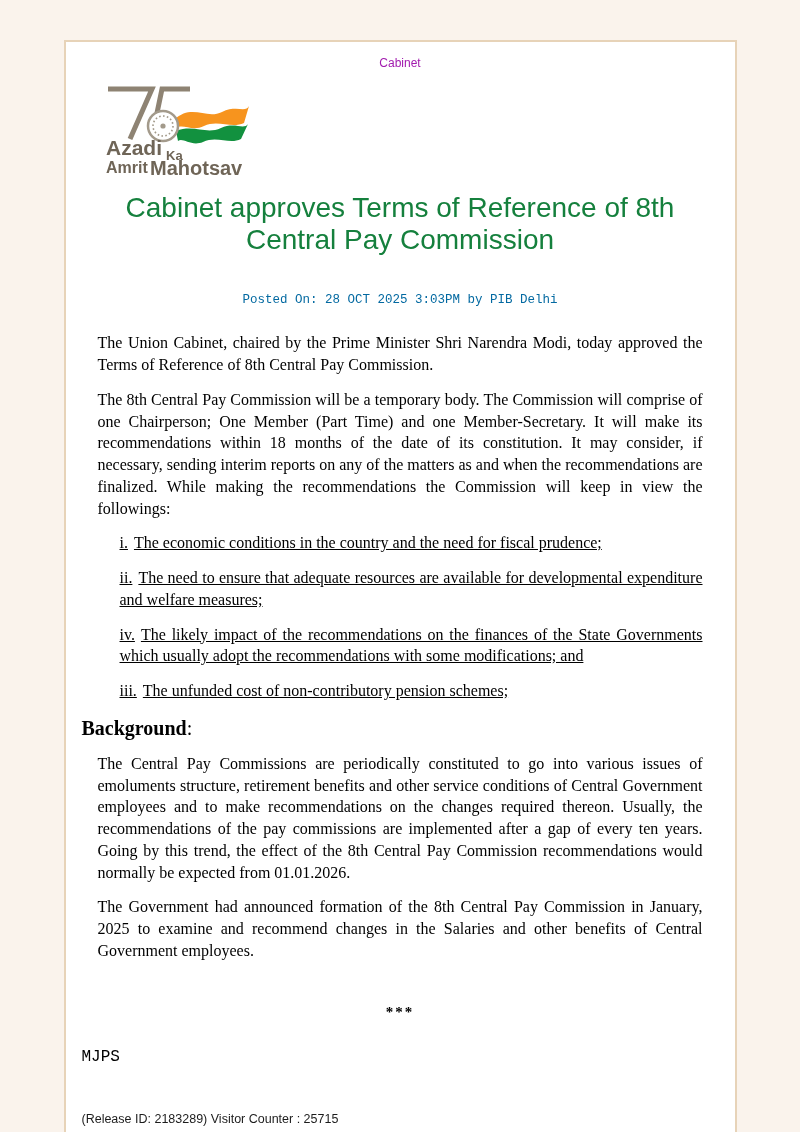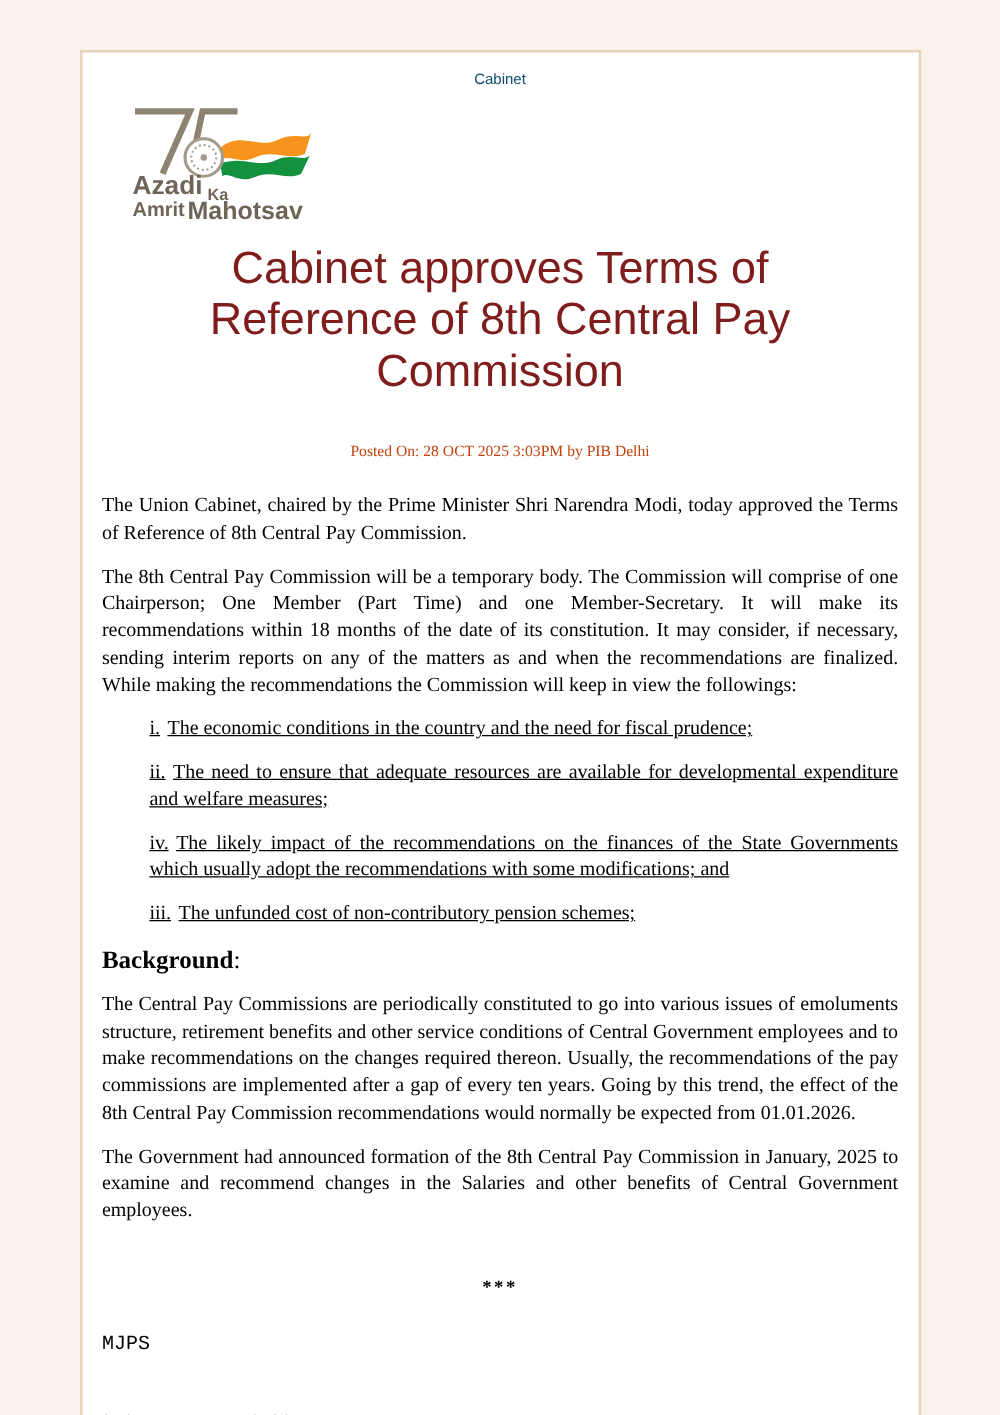--- a/index.html
+++ b/index.html
@@ -21,49 +21,49 @@
     margin: 0 auto;
     background: #ffffff;
     border: 2px solid #e7d3b8;
     box-sizing: border-box;
     padding: 12px 16px 55px;
   }
   .category {
     text-align: center;
     font-family: "Liberation Sans", sans-serif;
     font-size: 12px;
-    color: #0c4a6e;
+    color: #a21caf;
     margin: 2px 0 0;
   }
   .logo-wrap {
     margin: 6px 0 12px 18px;
     width: 150px;
   }
   .title {
     font-family: "Liberation Sans", sans-serif;
     font-weight: 400;
-    font-size: 36px;
+    font-size: 28px;
     line-height: 1.15;
-    color: #7f1d1d;
+    color: #15803d;
     text-align: center;
     max-width: 600px;
     margin: 12px auto 0;
   }
   .posted {
     text-align: center;
-    font-family: Liberation Serif, serif;
+    font-family: Liberation Mono, monospace;
     font-size: 12.5px;
-    color: #c2410c;
+    color: #0369a1;
     margin: 37px 0 25px;
   }
   .para {
     font-size: 16px;
     line-height: 1.36;
     text-align: justify;
-    margin: 0 0 13px;
+    margin: 0 16px 13px;
   }
   .list-item {
     margin-left: 38px;
     text-decoration: underline;
   }
   .list-item .marker { margin-right: 6px; }
   .bg-heading {
     font-size: 20px;
     margin: 15px 0 13px;
     text-align: left;

